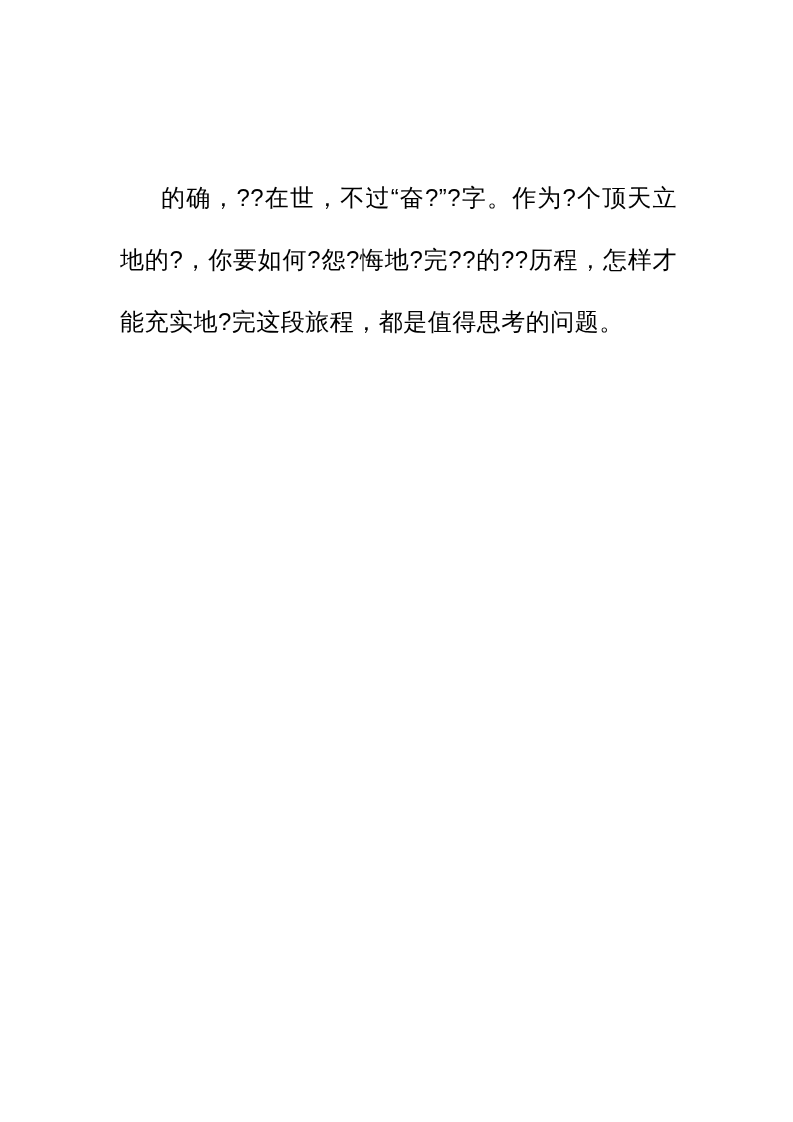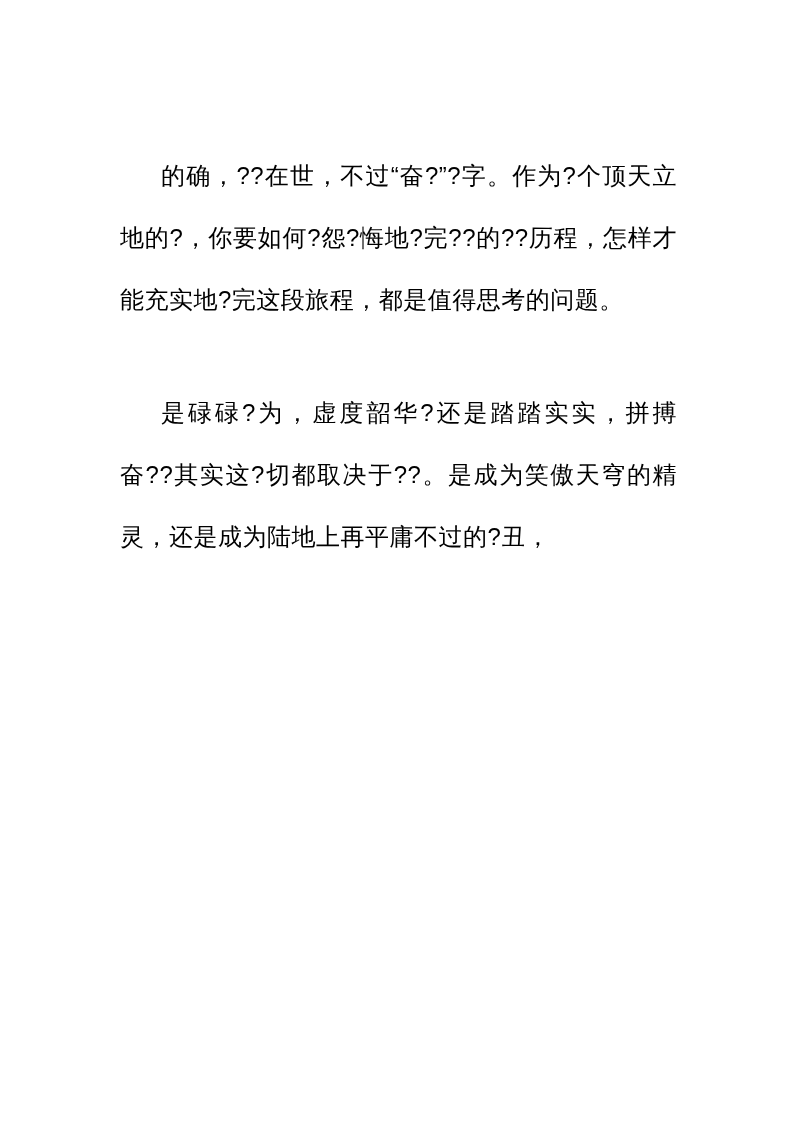--- a/index.html
+++ b/index.html
@@ -11,21 +11,21 @@
       position: relative;
       width: 793px;
       height: 1122px;
       background: #ffffff;
       overflow: hidden;
       margin: 0 auto;
     }
     .doc-body {
       position: absolute;
       left: 120px;
-      top: 145px;
+      top: 167px;
       width: 557px;
     }
     .paragraph {
       margin: 0 0 51px 0;
       font-family: "Liberation Sans", "DejaVu Sans", sans-serif;
       font-size: 24px;
       line-height: 62px;
       color: #000000;
       text-align: justify;
       text-indent: 41px;
@@ -35,15 +35,14 @@
     .paragraph:last-child {
       margin-bottom: 0;
     }
   </style>
 </head>
 <body>
 
 <div class="page">
   <div class="doc-body">
     <p class="paragraph">的确，??在世，不过“奋?”?字。作为?个顶天立地的?，你要如何?怨?悔地?完??的??历程，怎样才能充实地?完这段旅程，都是值得思考的问题。</p>
-    <p class="paragraph">是碌碌?为，虚度韶华?还是踏踏实实，拼搏奋??其实这?切都取决于??。是成为笑傲天穹的精灵，还是成为陆地上再平庸不过的?丑，</p>
   </div>
 </div>
 
 </body></html>

